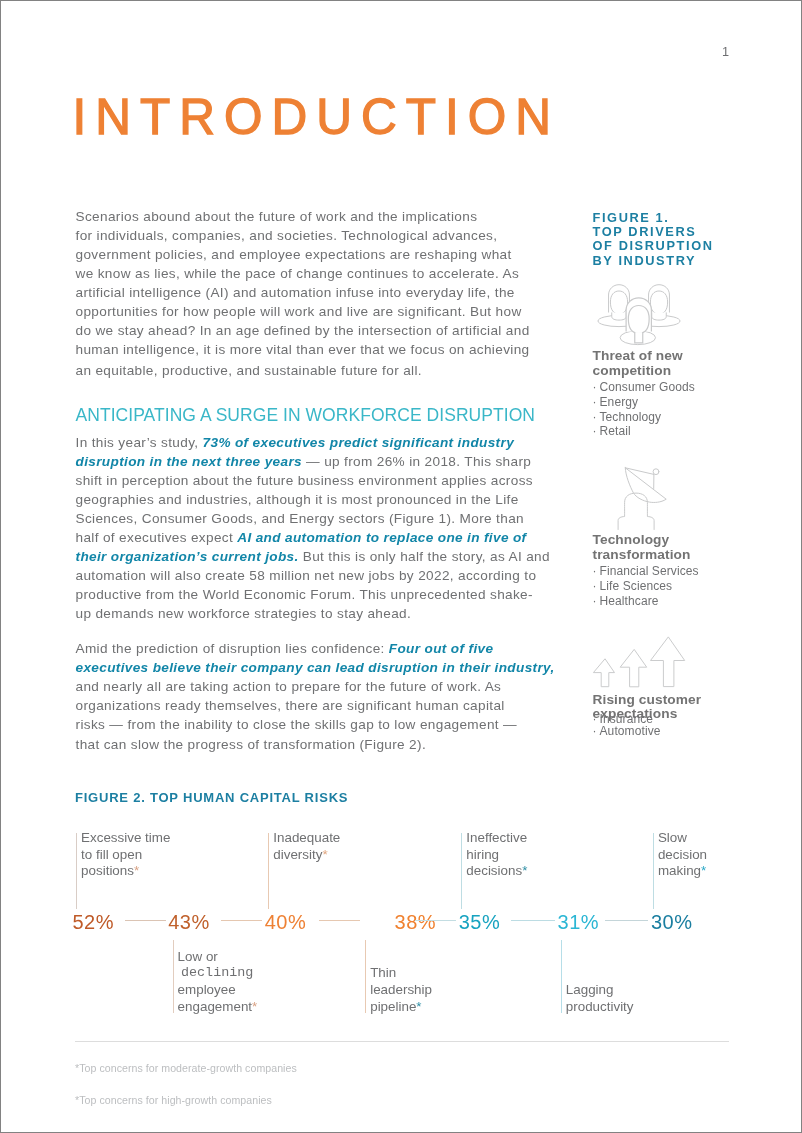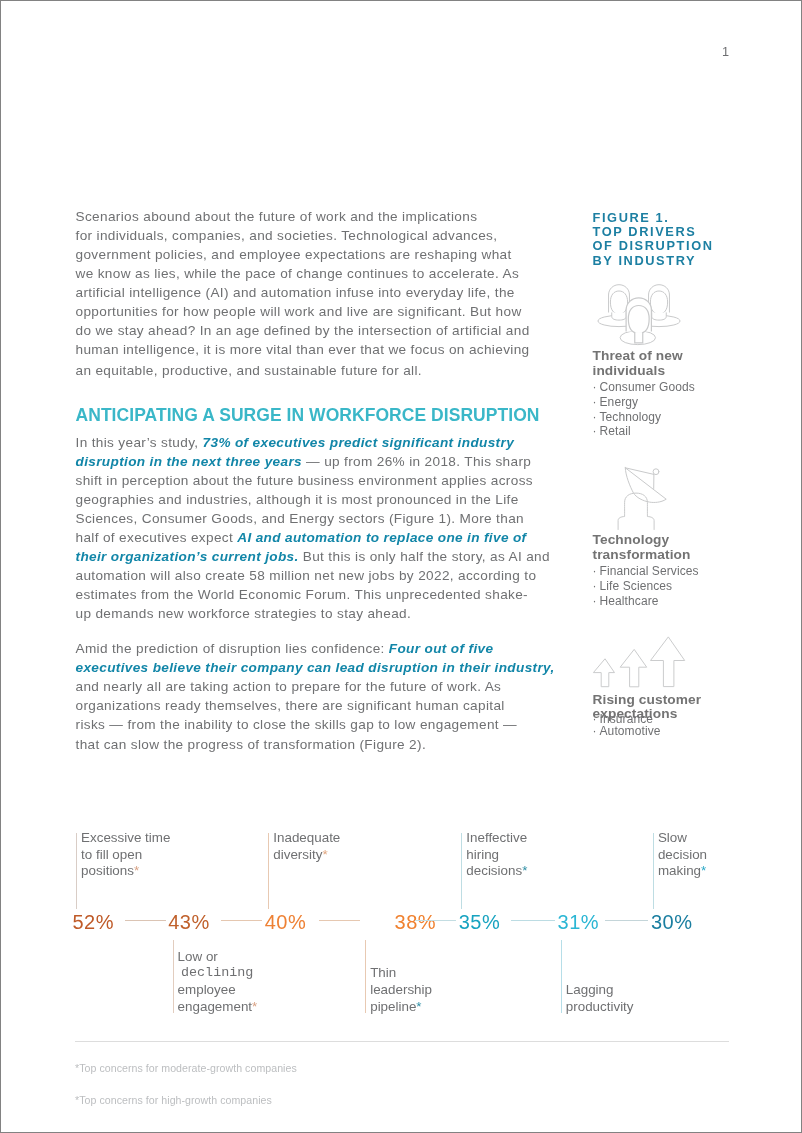--- a/index.html
+++ b/index.html
@@ -4,21 +4,21 @@
 <style>
   html,body{margin:0;padding:0;}
   body{width:802px;height:1133px;background:#828282;font-family:"Liberation Sans",sans-serif;}
   .page{position:absolute;left:1px;top:1px;width:800px;height:1131px;background:#ffffff;overflow:hidden;}
 
   
   .pageno{position:absolute;left:721px;top:44px;font-size:12.7px;color:#6d6e71;}
   .title{position:absolute;left:71.5px;top:88px;font-size:49.5px;line-height:56px;color:#ee8134;
          letter-spacing:9px;font-weight:400;-webkit-text-stroke:1.3px #ee8134;white-space:nowrap;}
   .body{font-size:13.6px;line-height:19.1px;color:#6f7072;letter-spacing:0.35px;white-space:nowrap;}
-  .sechead{font-size:17.5px;line-height:17.5px;color:#3ab7c8;letter-spacing:0.05px;font-weight:700;white-space:nowrap;}
+  .sechead{font-size:17.5px;line-height:17.5px;color:#3ab7c8;letter-spacing:0.05px;font-weight:400;white-space:nowrap;}
   .hl{color:#1286a8;font-style:italic;font-weight:700;}
 
   
   .fig1head{position:absolute;left:591.5px;font-size:12.8px;line-height:14.3px;color:#1c7fa2;font-weight:700;letter-spacing:1.6px;white-space:nowrap;}
   .sidename{position:absolute;left:591.5px;font-size:13.7px;line-height:14.6px;color:#737373;font-weight:700;letter-spacing:0.1px;white-space:nowrap;}
   .sideli{position:absolute;left:591.5px;font-size:12px;line-height:14.8px;color:#6f7072;letter-spacing:0.1px;white-space:nowrap;}
   .sideli:before{content:"\00b7";display:inline-block;width:7px;}
   .sideicon{position:absolute;}
 
   
@@ -35,41 +35,42 @@
   
   .rule{position:absolute;left:74px;top:1040px;width:654px;height:1px;background:#dddddd;}
   .fn{position:absolute;left:74px;font-size:10.6px;line-height:12px;color:#bcbec0;letter-spacing:0.05px;white-space:nowrap;}
 </style>
 </head>
 <body>
 
 <div class="page">
 
   <div class="pageno">1</div>
+  <div class="title">INTRODUCTION</div>
 
   <div id="body-col">
       <div class="body" style="position: absolute; left: 74.5px; top: 205.5px;">Scenarios abound about the future of work and the implications</div>
       <div class="body" style="position: absolute; left: 74.5px; top: 224.6px;">for individuals, companies, and societies. Technological advances,</div>
       <div class="body" style="position: absolute; left: 74.5px; top: 243.7px;">government policies, and employee expectations are reshaping what</div>
       <div class="body" style="position: absolute; left: 74.5px; top: 262.8px;">we know as lies, while the pace of change continues to accelerate. As</div>
       <div class="body" style="position: absolute; left: 74.5px; top: 281.9px;">artificial intelligence (AI) and automation infuse into everyday life, the</div>
       <div class="body" style="position: absolute; left: 74.5px; top: 301px;">opportunities for how people will work and live are significant. But how</div>
       <div class="body" style="position: absolute; left: 74.5px; top: 320.1px;">do we stay ahead? In an age defined by the intersection of artificial and</div>
       <div class="body" style="position: absolute; left: 74.5px; top: 339.2px;">human intelligence, it is more vital than ever that we focus on achieving</div>
       <div class="body" style="position: absolute; left: 74.5px; top: 360px;">an equitable, productive, and sustainable future for all.</div>
       <div class="sechead" style="position: absolute; left: 74.5px; top: 406.3px;">ANTICIPATING A SURGE IN WORKFORCE DISRUPTION</div>
       <div class="body" style="position: absolute; left: 74.5px; top: 431.5px;"><span>In this year’s study, </span><span class="hl">73% of executives predict significant industry</span></div>
       <div class="body" style="position: absolute; left: 74.5px; top: 450.6px;"><span class="hl">disruption in the next three years</span><span> — up from 26% in 2018. This sharp</span></div>
       <div class="body" style="position: absolute; left: 74.5px; top: 469.7px;"><span>shift in perception about the future business environment applies across</span></div>
       <div class="body" style="position: absolute; left: 74.5px; top: 488.8px;"><span>geographies and industries, although it is most pronounced in the Life</span></div>
       <div class="body" style="position: absolute; left: 74.5px; top: 507.9px;"><span>Sciences, Consumer Goods, and Energy sectors (Figure 1). More than</span></div>
       <div class="body" style="position: absolute; left: 74.5px; top: 527px;"><span>half of executives expect </span><span class="hl">AI and automation to replace one in five of</span></div>
       <div class="body" style="position: absolute; left: 74.5px; top: 546.1px;"><span class="hl">their organization’s current jobs.</span><span> But this is only half the story, as AI and</span></div>
       <div class="body" style="position: absolute; left: 74.5px; top: 565.2px;"><span>automation will also create 58 million net new jobs by 2022, according to</span></div>
-      <div class="body" style="position: absolute; left: 74.5px; top: 584.3px;"><span>estimates from the World Economic Forum. This unprecedented shake-</span></div>
+      <div class="body" style="position: absolute; left: 74.5px; top: 584.3px;"><span>productive from the World Economic Forum. This unprecedented shake-</span></div>
       <div class="body" style="position: absolute; left: 74.5px; top: 603.4px;"><span>up demands new workforce strategies to stay ahead.</span></div>
       <div class="body" style="position: absolute; left: 74.5px; top: 638px;"><span>Amid the prediction of disruption lies confidence: </span><span class="hl">Four out of five</span></div>
       <div class="body" style="position: absolute; left: 74.5px; top: 657.1px;"><span class="hl">executives believe their company can lead disruption in their industry,</span></div>
       <div class="body" style="position: absolute; left: 74.5px; top: 676.2px;"><span>and nearly all are taking action to prepare for the future of work. As</span></div>
       <div class="body" style="position: absolute; left: 74.5px; top: 695.3px;"><span>organizations ready themselves, there are significant human capital</span></div>
       <div class="body" style="position: absolute; left: 74.5px; top: 714.4px;"><span>risks — from the inability to close the skills gap to low engagement —</span></div>
       <div class="body" style="position: absolute; left: 74.5px; top: 733.5px;"><span>that can slow the progress of transformation (Figure 2).</span></div>
     </div>
 
   <div id="sidebar">
@@ -130,35 +131,36 @@
         <path d="M16.0,24.8 L4.4,38.6 H12.2 V52.7 H19.8 V38.6 H25.5 Z"></path>
         <path d="M45.2,15.4 L31.2,33.2 H40.6 V52.8 H49.8 V33.2 H57.7 Z"></path>
         <path d="M79.3,2.9 L61.5,26.5 H74.4 V52.6 H84.9 V26.5 H95.7 Z"></path>
       </g>
     </svg>
   <div class="fig1head" style="top: 209.8px;">FIGURE 1.</div>
       <div class="fig1head" style="top: 224.1px;">TOP DRIVERS</div>
       <div class="fig1head" style="top: 238.4px;">OF DISRUPTION</div>
       <div class="fig1head" style="top: 252.7px;">BY INDUSTRY</div>
       <div class="sidename" style="top: 348.2px;">Threat of new</div>
-      <div class="sidename" style="top: 362.6px;">individuals</div>
+      <div class="sidename" style="top: 362.6px;">competition</div>
       <div class="sideli" style="top: 379.3px;">Consumer Goods</div>
       <div class="sideli" style="top: 393.95px;">Energy</div>
       <div class="sideli" style="top: 408.6px;">Technology</div>
       <div class="sideli" style="top: 423.25px;">Retail</div>
       <div class="sidename" style="top: 532.2px;">Technology</div>
       <div class="sidename" style="top: 546.6px;">transformation</div>
       <div class="sideli" style="top: 563.3px;">Financial Services</div>
       <div class="sideli" style="top: 577.95px;">Life Sciences</div>
       <div class="sideli" style="top: 592.6px;">Healthcare</div>
       <div class="sidename" style="top: 691.7px;">Rising customer</div>
       <div class="sidename" style="top: 706.1px;">expectations</div>
       <div class="sideli" style="top: 722.8px;">Automotive</div>
       <div class="sideli" style="top: 711px;">Insurance</div>
     </div>
+  <div class="fig2head">FIGURE 2. TOP HUMAN CAPITAL RISKS</div>
   <div id="chart">
       <div class="vline" style="left: 75px; top: 831.9px; height: 75.8px; background: rgb(217, 205, 198);"></div>
       <div class="pct" style="left: 71.5px; top: 909.8px; color: rgb(191, 90, 40);">52%</div>
       <div class="clabel" style="left: 80.1px; top: 828.8px;">Excessive time</div>
       <div class="clabel" style="left: 80.1px; top: 845.55px;">to fill open</div>
       <div class="clabel" style="left: 80.1px; top: 862.3px;">positions<span style="color: rgb(216, 161, 131);">*</span></div>
       <div class="hline" style="left: 123.6px; top: 919px; width: 41.1px; background: rgb(219, 196, 180);"></div>
       <div class="vline" style="left: 172px; top: 938.6px; height: 73.9px; background: rgb(226, 205, 191);"></div>
       <div class="pct" style="left: 167.2px; top: 909.8px; color: rgb(192, 97, 44);">43%</div>
       <div class="clabel" style="left: 176.6px; top: 947.5px;">Low or</div>

